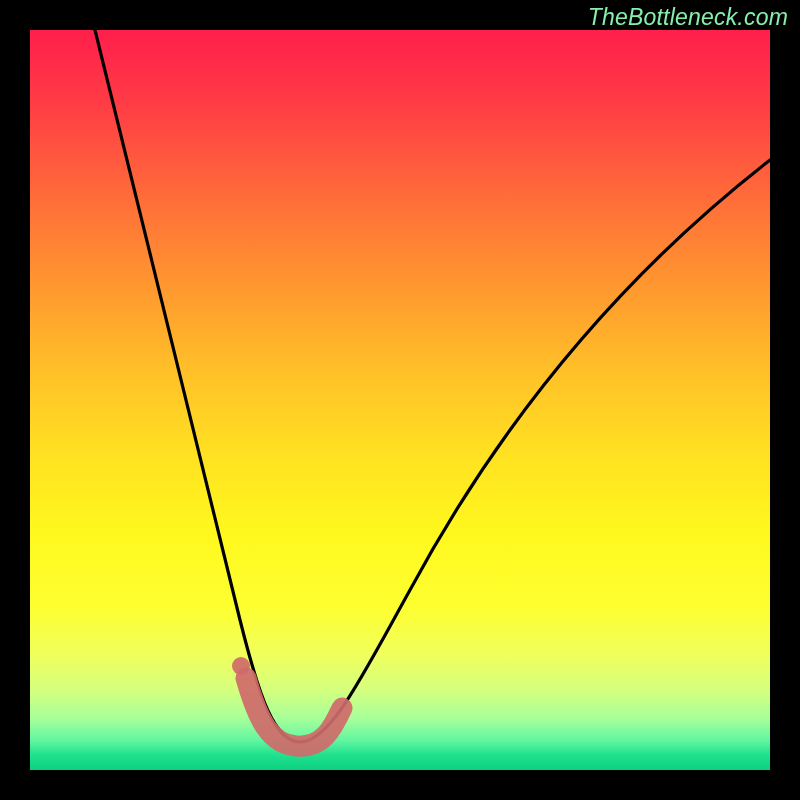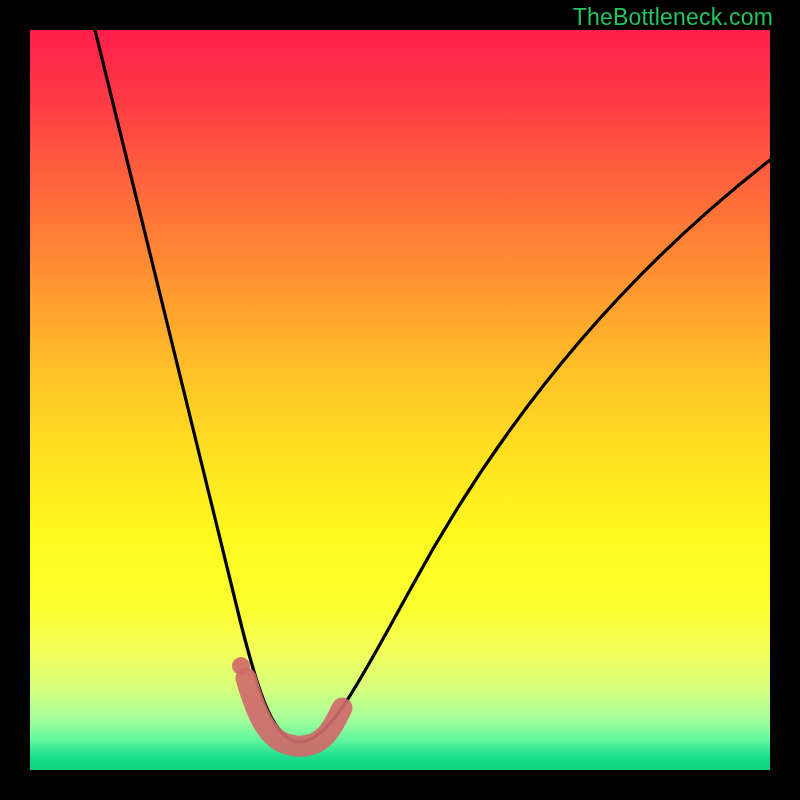--- a/index.html
+++ b/index.html
@@ -41,25 +41,26 @@
       #0cd17f 100%
     );
   }
   svg.curve {
     position: absolute;
     inset: 0;
   }
   .watermark {
     position: absolute;
     top: 4px;
-    right: 27px;
-    color: #22c55e;
+    right: 12px;
+    color: #86efac;
     font-size: 23px;
     font-weight: 500;
     letter-spacing: 0.2px;
+    font-style: italic;
   }
 </style>
 </head>
 <body>
 
 <div class="frame">
   <div class="gradient"></div>
   <svg class="curve" viewBox="0 0 740 740" preserveAspectRatio="none">
     <path d="M 65 0
              C 110 180, 170 430, 210 590

